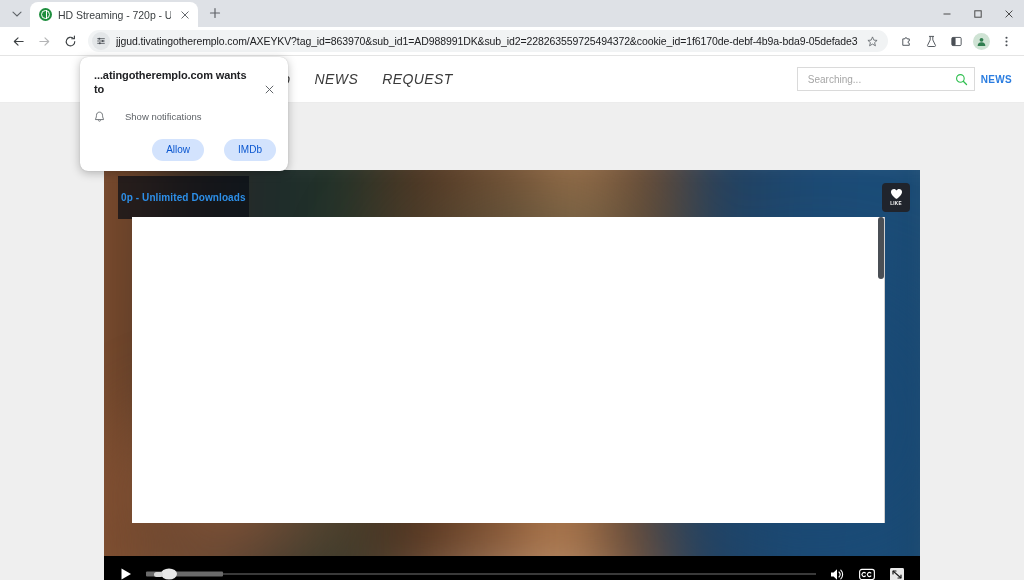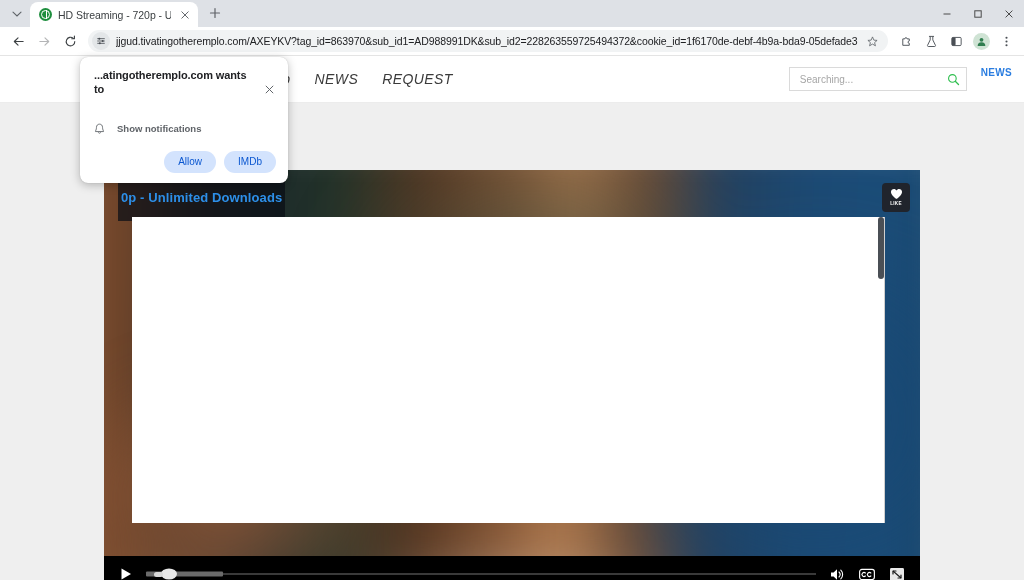--- a/index.html
+++ b/index.html
@@ -218,21 +218,22 @@
     letter-spacing: 0.4px;
     text-decoration: none;
     font-weight: 500;
     cursor: pointer;
     white-space: nowrap;
     font-style: italic;
   }
   .header-right {
     margin-left: auto;
     display: flex;
-    gap: 14px;
+    align-items: center;
+    gap: 6px;
   }
   .search-wrap {
     width: 178px;
     height: 24px;
     border: 1px solid #dadada;
     display: flex;
     align-items: center;
     padding: 0 6px 0 10px;
     background: #fff;
   }
@@ -292,21 +293,21 @@
   .player-titlebar {
     position: absolute;
     left: 104px; top: 118px;
     width: 816px; height: 46px;
     z-index: 2;
     display: flex;
     align-items: center;
     padding: 0 10px 0 14px;
   }
   .player-title {
-    font-size: 13px;
+    font-size: 10px;
     font-weight: 700;
     color: #2d8fe8;
     background: rgba(10,14,22,0.72);
     padding: 16px 3px;
     white-space: nowrap;
     letter-spacing: 0.1px;
   }
   .like-btn {
     margin-left: auto;
     width: 28px; height: 29px;
@@ -444,33 +445,32 @@
     width: 14px; height: 14px;
     flex: 0 0 14px;
     display: flex; align-items: center; justify-content: center;
     cursor: pointer;
     margin-top: 1px;
   }
   .perm-close svg { width: 9px; height: 9px; }
   .perm-row {
     display: flex;
     align-items: center;
-    gap: 12px;
-    margin-top: 26px;
-    font-weight: bold;
+    gap: 20px;
+    margin-top: 14px;
   }
   .perm-row svg { width: 11px; height: 12px; flex: 0 0 11px; }
   .perm-row span {
     font-size: 9.5px;
     color: #5f6368;
   }
   .perm-actions {
     display: flex;
     justify-content: flex-end;
-    gap: 8px;
+    gap: 20px;
     margin-top: 16px;
   }
   .perm-btn {
     background: #d3e3fd;
     color: #0b57d0;
     border: none;
     border-radius: 14px;
     height: 22px;
     padding: 0 14px;
     font-size: 10px;

